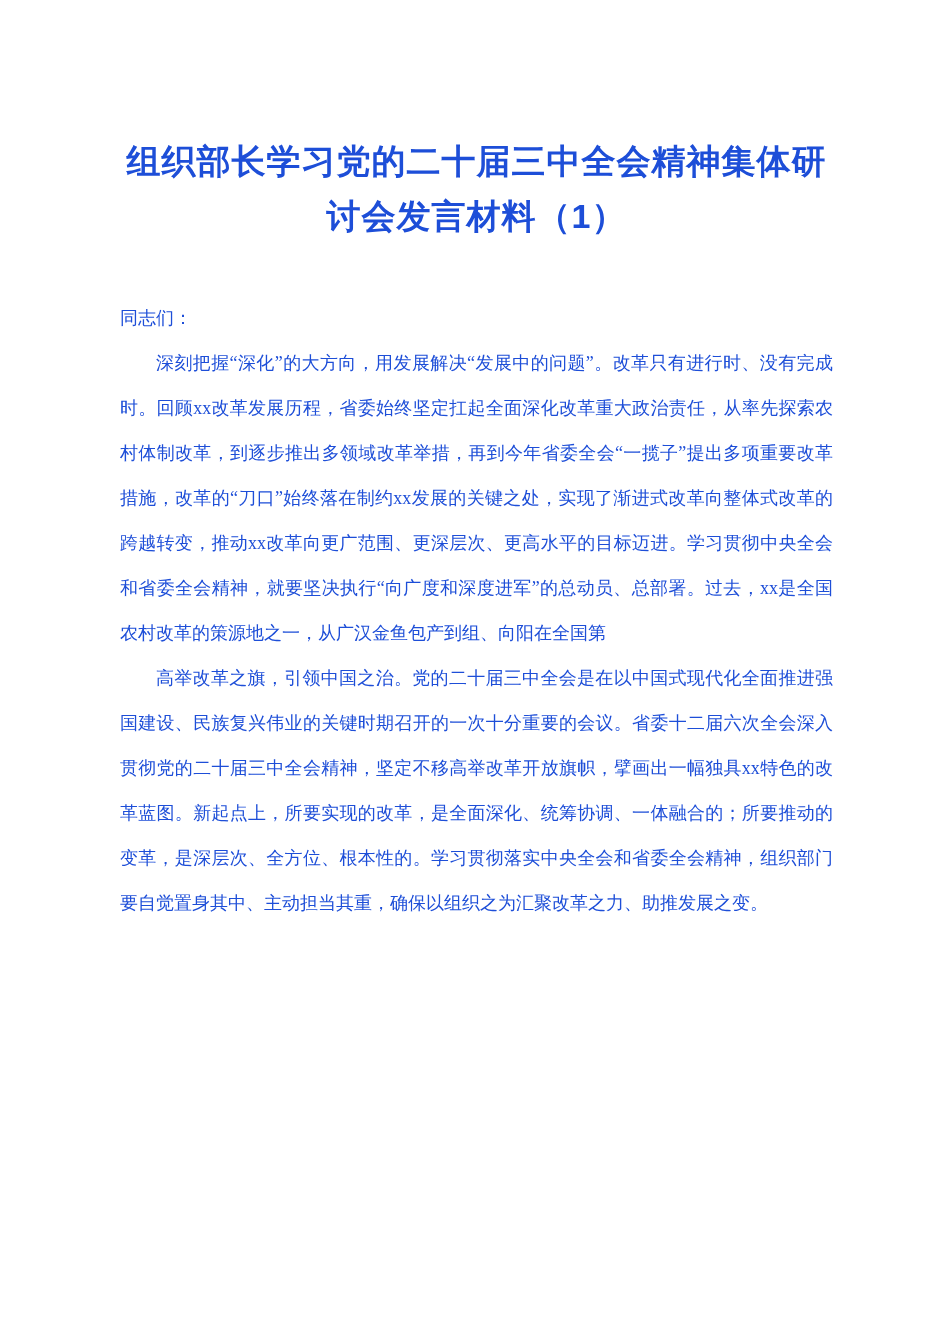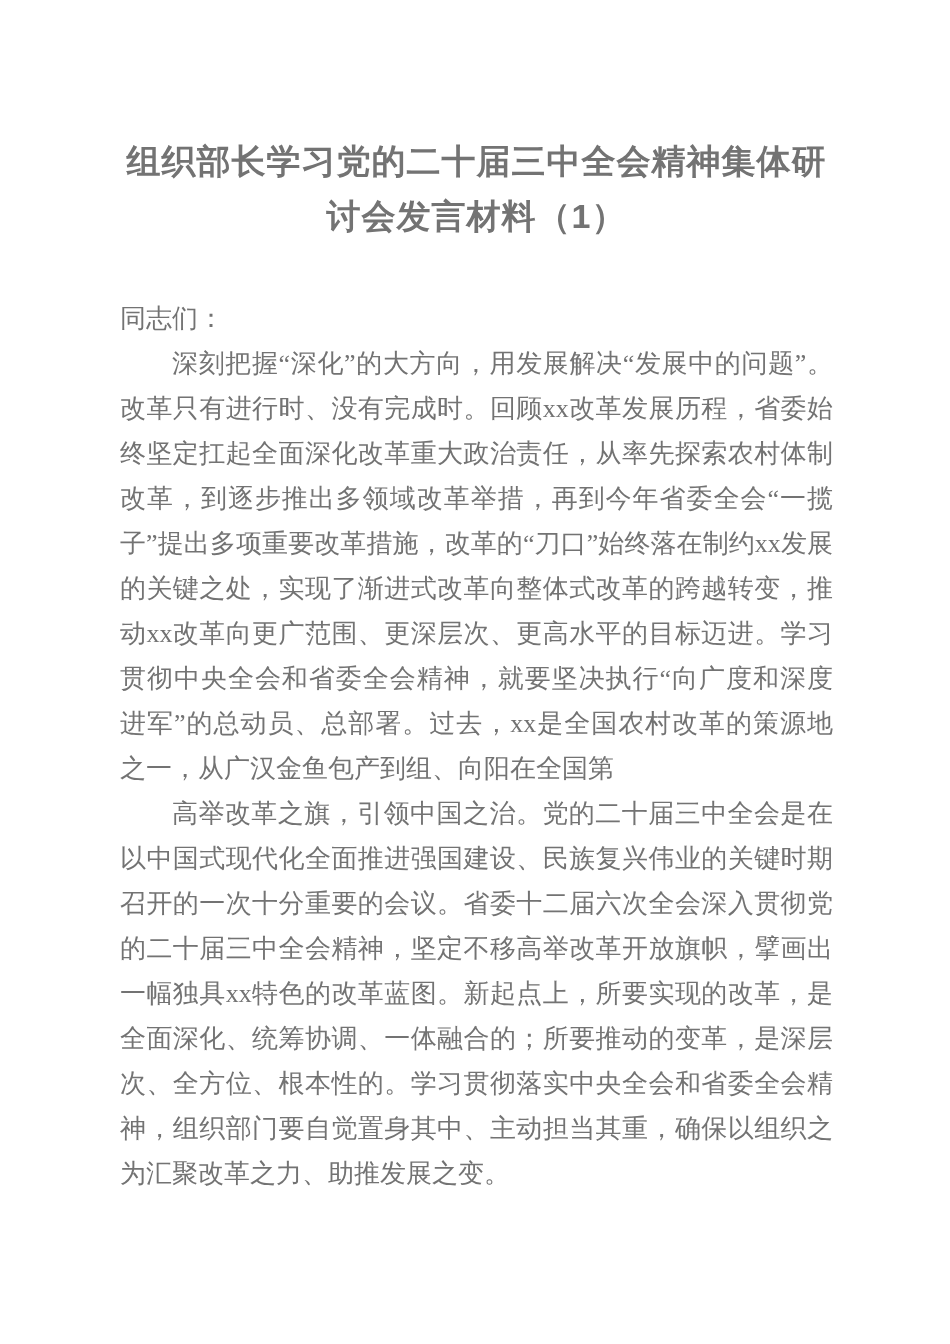--- a/index.html
+++ b/index.html
@@ -9,34 +9,34 @@
   }
   .page {
     position: relative;
     width: 950px;
     height: 1344px;
     margin: 0 auto;
     background: #ffffff;
     box-sizing: border-box;
     padding: 118px 117px 0 120px;
     overflow: hidden;
-    color: #737373;
+    color: #1d4ed8;
   }
   .doc-title {
     font-family: "Liberation Sans", "DejaVu Sans", sans-serif;
     font-weight: 700;
     font-size: 34px;
     line-height: 1.62;
     text-align: center;
     margin: 16px 0 0 0;
     letter-spacing: 1px;
   }
   .doc-body {
     font-family: "Liberation Serif", "DejaVu Serif", serif;
-    font-size: 26px;
+    font-size: 18px;
     line-height: 45px;
     text-align: justify;
     text-justify: inter-ideograph;
   }
   .salutation {
     margin: 52px 0 0 0;
   }
   .para {
     margin: 0;
     text-indent: 2em;

